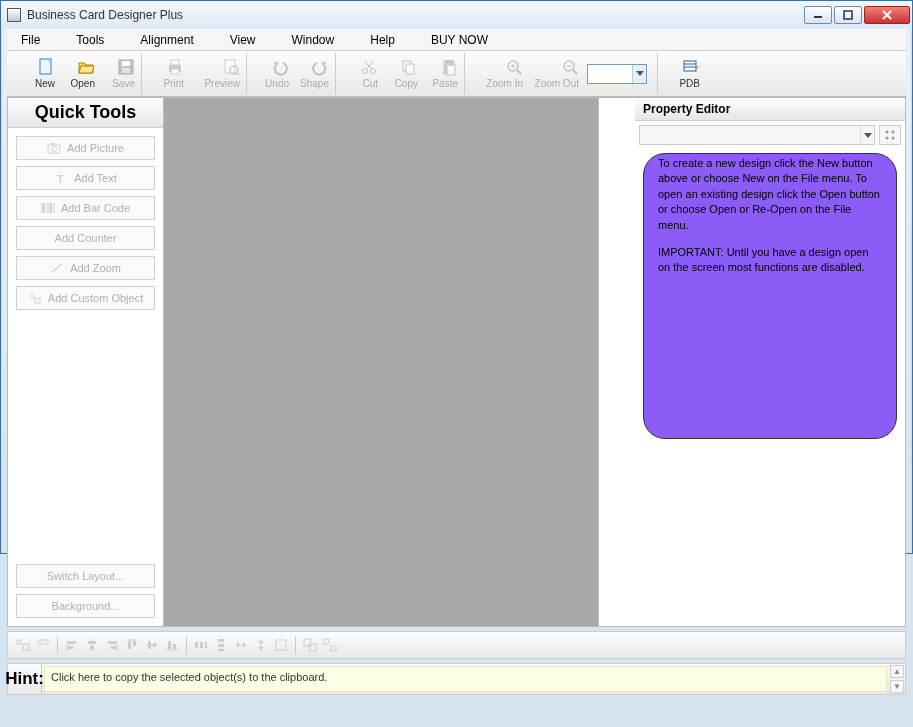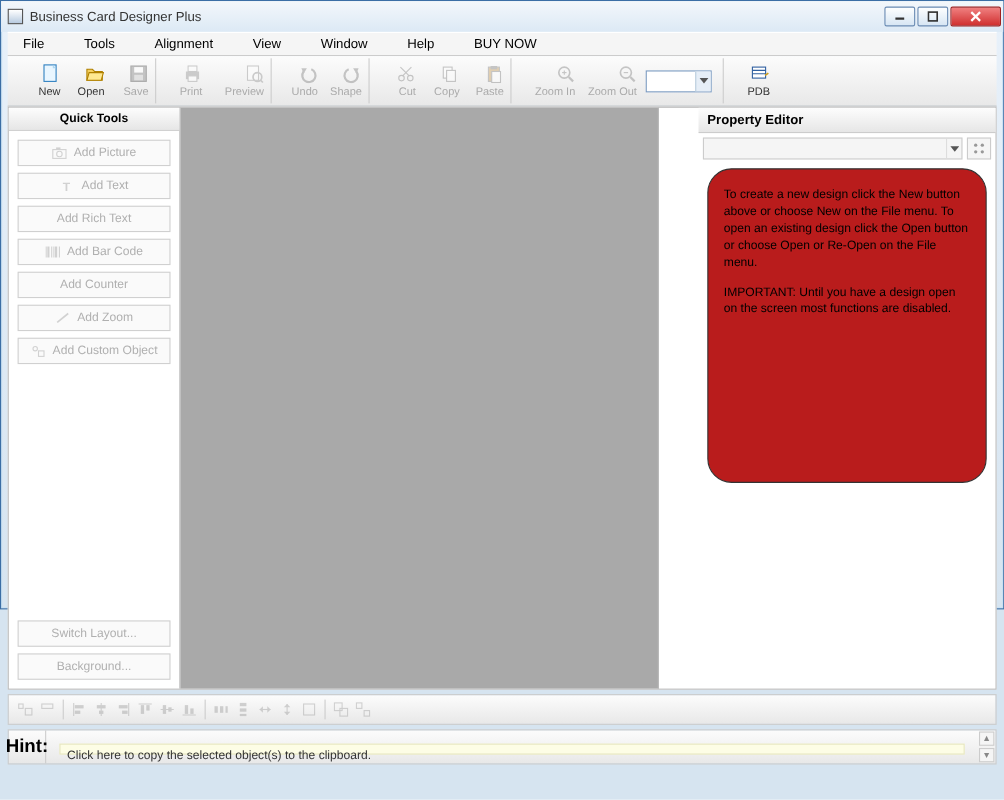--- a/index.html
+++ b/index.html
@@ -24,44 +24,44 @@
 .tbutton { width: 40px; display: flex; flex-direction: column; align-items: flex-end; justify-content: center; gap: 2px; padding: 2px 2px; cursor: default; }
 .tbutton.wide { width: 56px; }
 .tbutton .tlabel { font-size: 10px; color: #333; }
 .tbutton.disabled .tlabel { color: #aaa; }
 .tbutton.disabled svg { opacity: 0.45; }
 .toolbar .combo { width: 60px; height: 20px; background: #fff; border: 1px solid #7a9ac0; align-self: center; margin: 0 6px; display: flex; }
 .toolbar .combo .arrow { width: 14px; border-left: 1px solid #bcd; background: #e6eef7; display: flex; align-items: center; justify-content: center; margin-left: auto; }
 
 .client { display: flex; height: 530px; margin: 0 6px; border: 1px solid #bbb; background: #fff; }
 .sidebar { width: 156px; border-right: 1px solid #bbb; display: flex; flex-direction: column; }
-.sidebar .qt-title { background: linear-gradient(#fdfdfd, #e6e6e6); text-align: center; font-weight: bold; padding: 4px 0; border-bottom: 1px solid #ccc; font-size: 11px; }
+.sidebar .qt-title { background: linear-gradient(#fdfdfd, #e6e6e6); text-align: center; font-weight: bold; padding: 4px 0; border-bottom: 1px solid #ccc; font-size: 18px; }
 .qt-body { flex: 1; padding: 8px; display: flex; flex-direction: column; gap: 6px; }
 .qt-spacer { flex: 1; }
 .qbtn { height: 24px; border: 1px solid #d0d0d0; background: #fafafa; color: #b0b0b0; display: flex; align-items: center; justify-content: center; gap: 6px; font-size: 11px; }
 .qbtn svg { opacity: 0.5; }
 
 .canvas { flex: 1; background: #a9a9a9; border-right: 1px solid #bbb; }
 
 .propanel { width: 270px; display: flex; flex-direction: column; margin-left: 36px; }
 .propanel .ptitle { background: linear-gradient(#fdfdfd, #e6e6e6); font-weight: bold; padding: 4px 8px; border-bottom: 1px solid #ccc; font-size: 12px; }
 .propanel .prow { display: flex; padding: 4px; gap: 4px; }
 .propanel .pcombo { flex: 1; height: 20px; border: 1px solid #ccc; background: #f5f5f5; display: flex; }
 .propanel .pcombo .arrow { width: 14px; border-left: 1px solid #ddd; display: flex; align-items: center; justify-content: center; margin-left: auto; }
 .propanel .picon { width: 22px; height: 20px; border: 1px solid #ccc; background: #f5f5f5; display: flex; align-items: center; justify-content: center; }
-.propanel .note { margin: 4px 8px 8px 8px; flex: 0 0 auto; background: #b91c1c; border: 1px solid #333; border-radius: 22px; padding: 16px 14px; font-size: 11px; line-height: 1.4; color: #000; height: 286px; }
+.propanel .note { margin: 4px 8px 8px 8px; flex: 0 0 auto; background: #8b5cf6; border: 1px solid #333; border-radius: 22px; padding: 2px 14px; font-size: 11px; line-height: 1.4; color: #000; height: 286px; }
 .propanel .note p + p { margin-top: 12px; }
 
 .bottombar { height: 28px; margin: 4px 6px 0 6px; background: linear-gradient(#fcfcfc, #e8e8e8); border: 1px solid #ccc; display: flex; align-items: center; padding: 0 6px; gap: 2px; }
 .bicon { width: 18px; height: 18px; display: flex; align-items: center; justify-content: center; opacity: 0.35; }
 .bsep { width: 1px; height: 18px; background: #ccc; margin: 0 3px; }
 
 .hintbar { height: 32px; margin: 4px 6px; border: 1px solid #ccc; background: linear-gradient(#fcfcfc, #e8e8e8); display: flex; }
 .hintbar .hlabel { width: 34px; border-right: 1px solid #ccc; display: flex; align-items: center; justify-content: center; font-weight: bold; font-size: 17px; }
-.hintbar .hbody { flex: 1; background: #fdfde5; border: 1px solid #e5e5c0; margin: 12px; padding: 4px 6px; color: #333; font-size: 11px; }
+.hintbar .hbody { flex: 1; background: #fdfde5; border: 1px solid #e5e5c0; margin: 2px; padding: 4px 6px; color: #333; font-size: 11px; }
 .hintbar .harrows { width: 16px; display: flex; flex-direction: column; }
 .hintbar .harrows div { flex: 1; border: 1px solid #ccc; margin: 1px; display: flex; align-items: center; justify-content: center; background: #f5f5f5; font-size: 8px; color: #888; }
 
 .tri-down { width: 0; height: 0; border-left: 4px solid transparent; border-right: 4px solid transparent; border-top: 5px solid #555; }
 </style>
 </head>
 <body>
 
 <div class="window">
 
@@ -231,23 +231,20 @@
             </svg>
             <span>Add Picture</span>
           </div>
         <div class="qbtn">
             <svg width="14" height="12">
               <text x="3" y="11" font-size="13" font-family="serif" fill="#aaa" font-weight="bold">T</text>
             </svg>
             <span>Add Text</span>
           </div>
         <div class="qbtn">
-            <span>Add Rich Text</span>
-          </div>
-        <div class="qbtn">
             <svg width="14" height="12">
               <line x1="1" y1="1" x2="1" y2="11" stroke="#aaa"></line>
               <line x1="3" y1="1" x2="3" y2="11" stroke="#aaa" stroke-width="2"></line>
               <line x1="6" y1="1" x2="6" y2="11" stroke="#aaa"></line>
               <line x1="8" y1="1" x2="8" y2="11" stroke="#aaa"></line>
               <line x1="10" y1="1" x2="10" y2="11" stroke="#aaa" stroke-width="2"></line>
               <line x1="13" y1="1" x2="13" y2="11" stroke="#aaa"></line>
             </svg>
             <span>Add Bar Code</span>
           </div>

